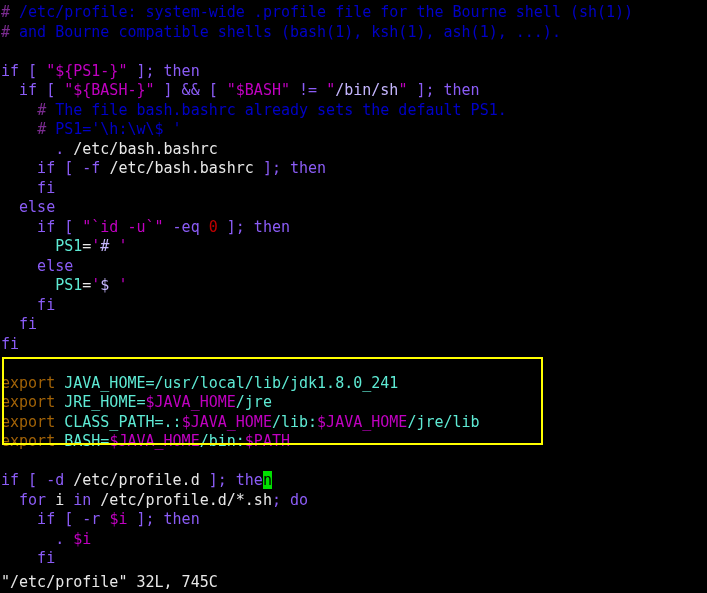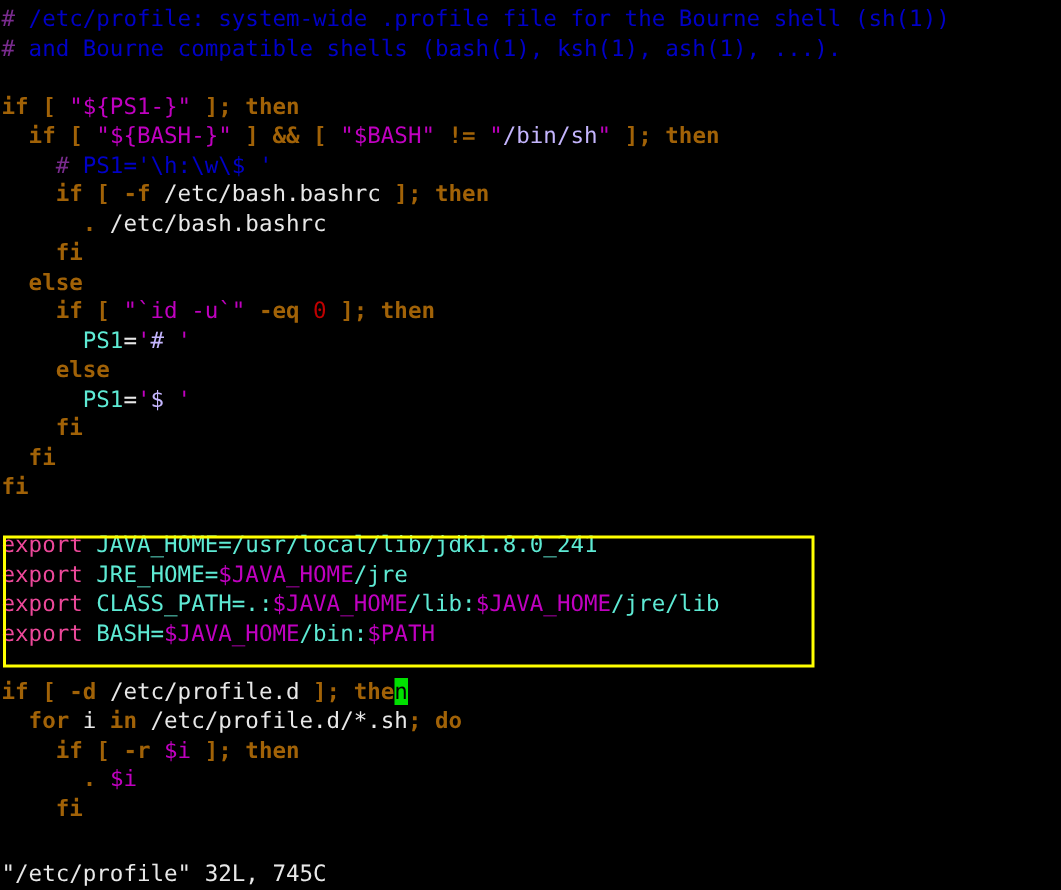--- a/index.html
+++ b/index.html
@@ -36,28 +36,28 @@
   .line {
     height: 19.5px;
     white-space: pre;
     font-size: 15px;
     line-height: 19.5px;
   }
 
   
   .tk-comment   { color: #0000c8; text-align: center; }
   .tk-comment-h { color: #7a2b8f; }
-  .tk-kw        { color: #a16207; font-weight: bold; }
+  .tk-kw        { color: #8b5cf6; }
   .tk-plain     { color: #d8d8d8; }
   .tk-str       { color: #c000c0; }
   .tk-strbody   { color: #c4b5fd; }
   .tk-var       { color: #c000c0; }
   .tk-ident     { color: #5eead4; }
   .tk-num       { color: #c00000; }
-  .tk-export    { color: #ec4899; }
+  .tk-export    { color: #a16207; }
   .tk-white     { color: #e8e8e8; }
 
   .cursor {
     background: #00e000;
     color: #000000;
   }
 
   
   .annotation-box {
     position: absolute;
@@ -86,23 +86,24 @@
 <body>
 
 <div id="terminal">
 
   <div class="buffer" id="buffer">
       <div class="line"><span class="tk-comment-h">#</span><span class="tk-comment"> /etc/profile: system-wide .profile file for the Bourne shell (sh(1))</span></div>
       <div class="line"><span class="tk-comment-h">#</span><span class="tk-comment"> and Bourne compatible shells (bash(1), ksh(1), ash(1), ...).</span></div>
       <div class="line">&nbsp;</div>
       <div class="line"><span class="tk-kw">if [ </span><span class="tk-str">"</span><span class="tk-var">${PS1-}</span><span class="tk-str">"</span><span class="tk-kw"> ]; then</span></div>
       <div class="line"><span class="tk-kw">  if [ </span><span class="tk-str">"</span><span class="tk-var">${BASH-}</span><span class="tk-str">"</span><span class="tk-kw"> ] &amp;&amp; [ </span><span class="tk-str">"</span><span class="tk-var">$BASH</span><span class="tk-str">"</span><span class="tk-kw"> != </span><span class="tk-str">"</span><span class="tk-strbody">/bin/sh</span><span class="tk-str">"</span><span class="tk-kw"> ]; then</span></div>
+      <div class="line"><span class="tk-plain">    </span><span class="tk-comment-h">#</span><span class="tk-comment"> The file bash.bashrc already sets the default PS1.</span></div>
       <div class="line"><span class="tk-plain">    </span><span class="tk-comment-h">#</span><span class="tk-comment"> PS1='\h:\w\$ '</span></div>
+      <div class="line"><span class="tk-plain">      </span><span class="tk-kw">.</span><span class="tk-white"> /etc/bash.bashrc</span></div>
       <div class="line"><span class="tk-kw">    if [ -f </span><span class="tk-white">/etc/bash.bashrc</span><span class="tk-kw"> ]; then</span></div>
-      <div class="line"><span class="tk-plain">      </span><span class="tk-kw">.</span><span class="tk-white"> /etc/bash.bashrc</span></div>
       <div class="line"><span class="tk-kw">    fi</span></div>
       <div class="line"><span class="tk-kw">  else</span></div>
       <div class="line"><span class="tk-kw">    if [ </span><span class="tk-str">"</span><span class="tk-var">`id -u`</span><span class="tk-str">"</span><span class="tk-kw"> -eq </span><span class="tk-num">0</span><span class="tk-kw"> ]; then</span></div>
       <div class="line"><span class="tk-plain">      </span><span class="tk-ident">PS1</span><span class="tk-white">=</span><span class="tk-str">'</span><span class="tk-strbody">#</span><span class="tk-strbody"> </span><span class="tk-str">'</span></div>
       <div class="line"><span class="tk-kw">    else</span></div>
       <div class="line"><span class="tk-plain">      </span><span class="tk-ident">PS1</span><span class="tk-white">=</span><span class="tk-str">'</span><span class="tk-strbody">$</span><span class="tk-strbody"> </span><span class="tk-str">'</span></div>
       <div class="line"><span class="tk-kw">    fi</span></div>
       <div class="line"><span class="tk-kw">  fi</span></div>
       <div class="line"><span class="tk-kw">fi</span></div>
       <div class="line">&nbsp;</div>

